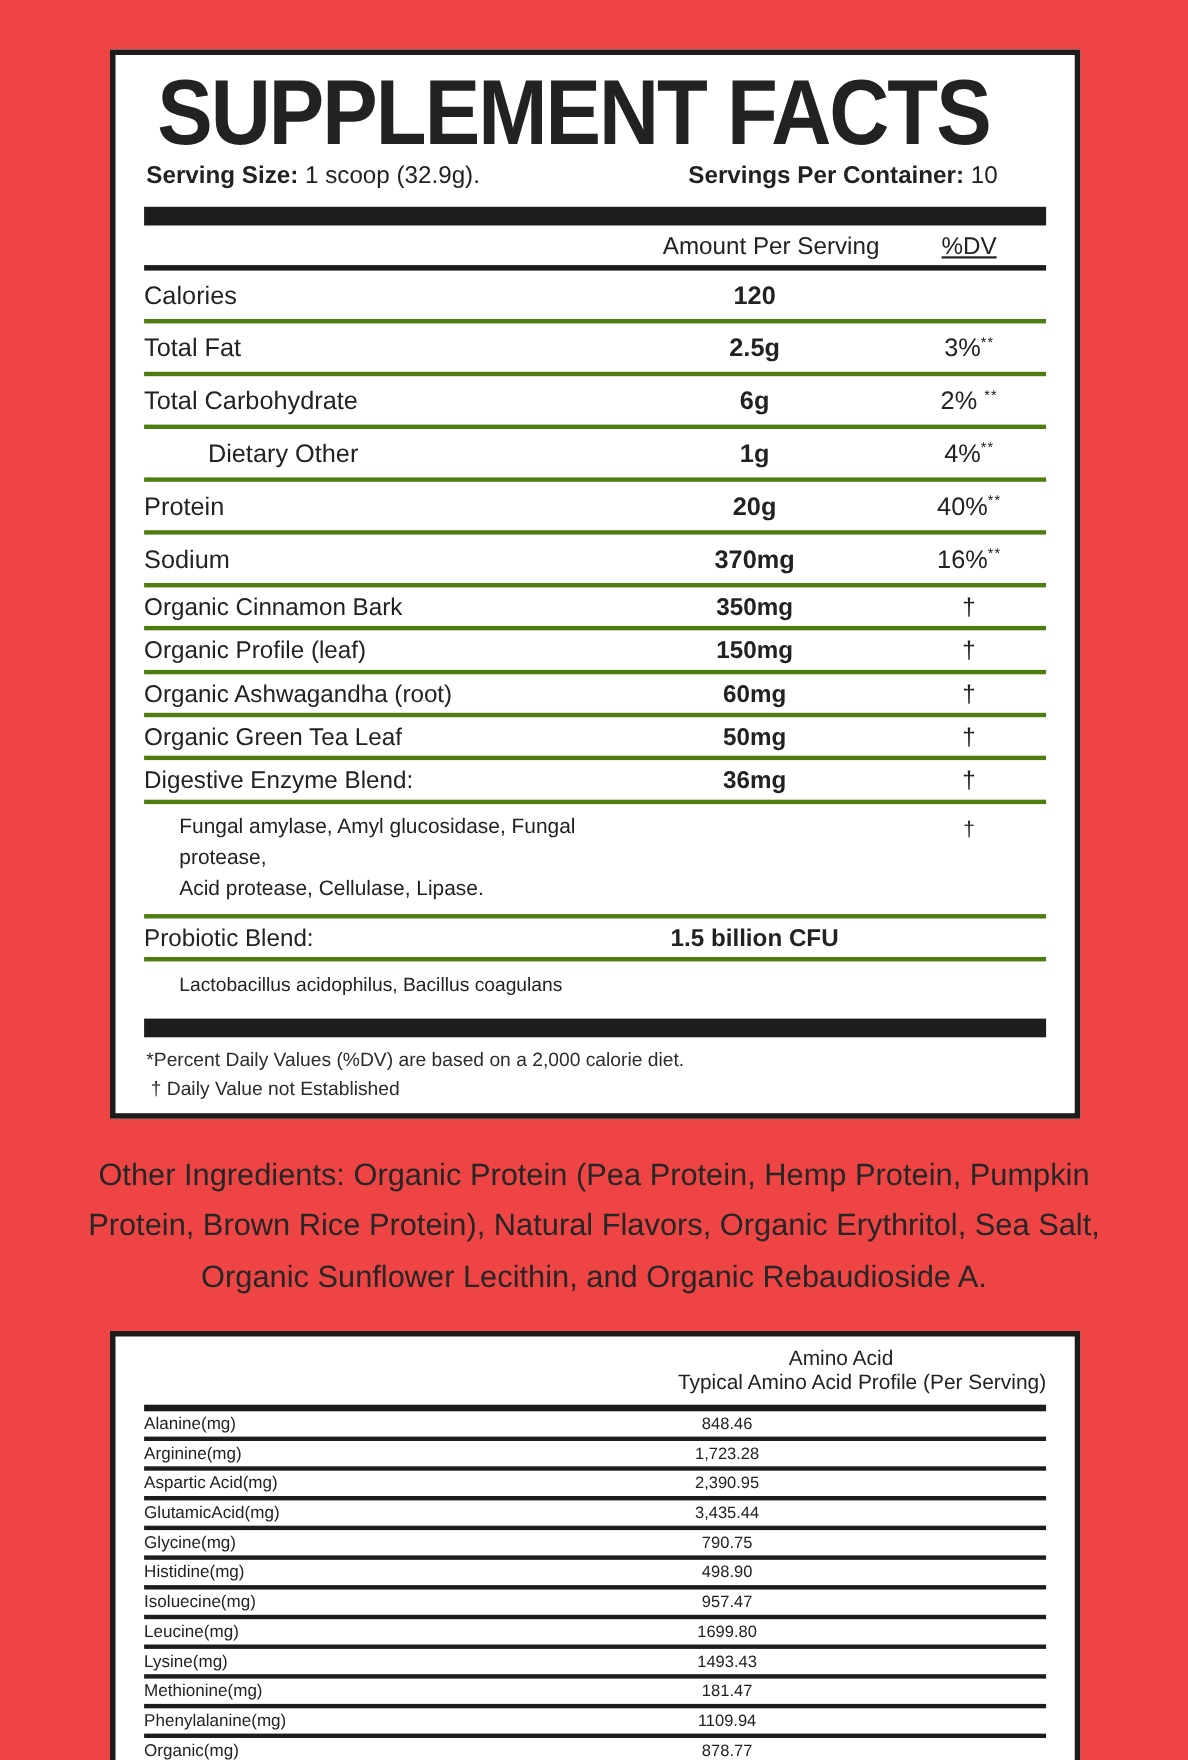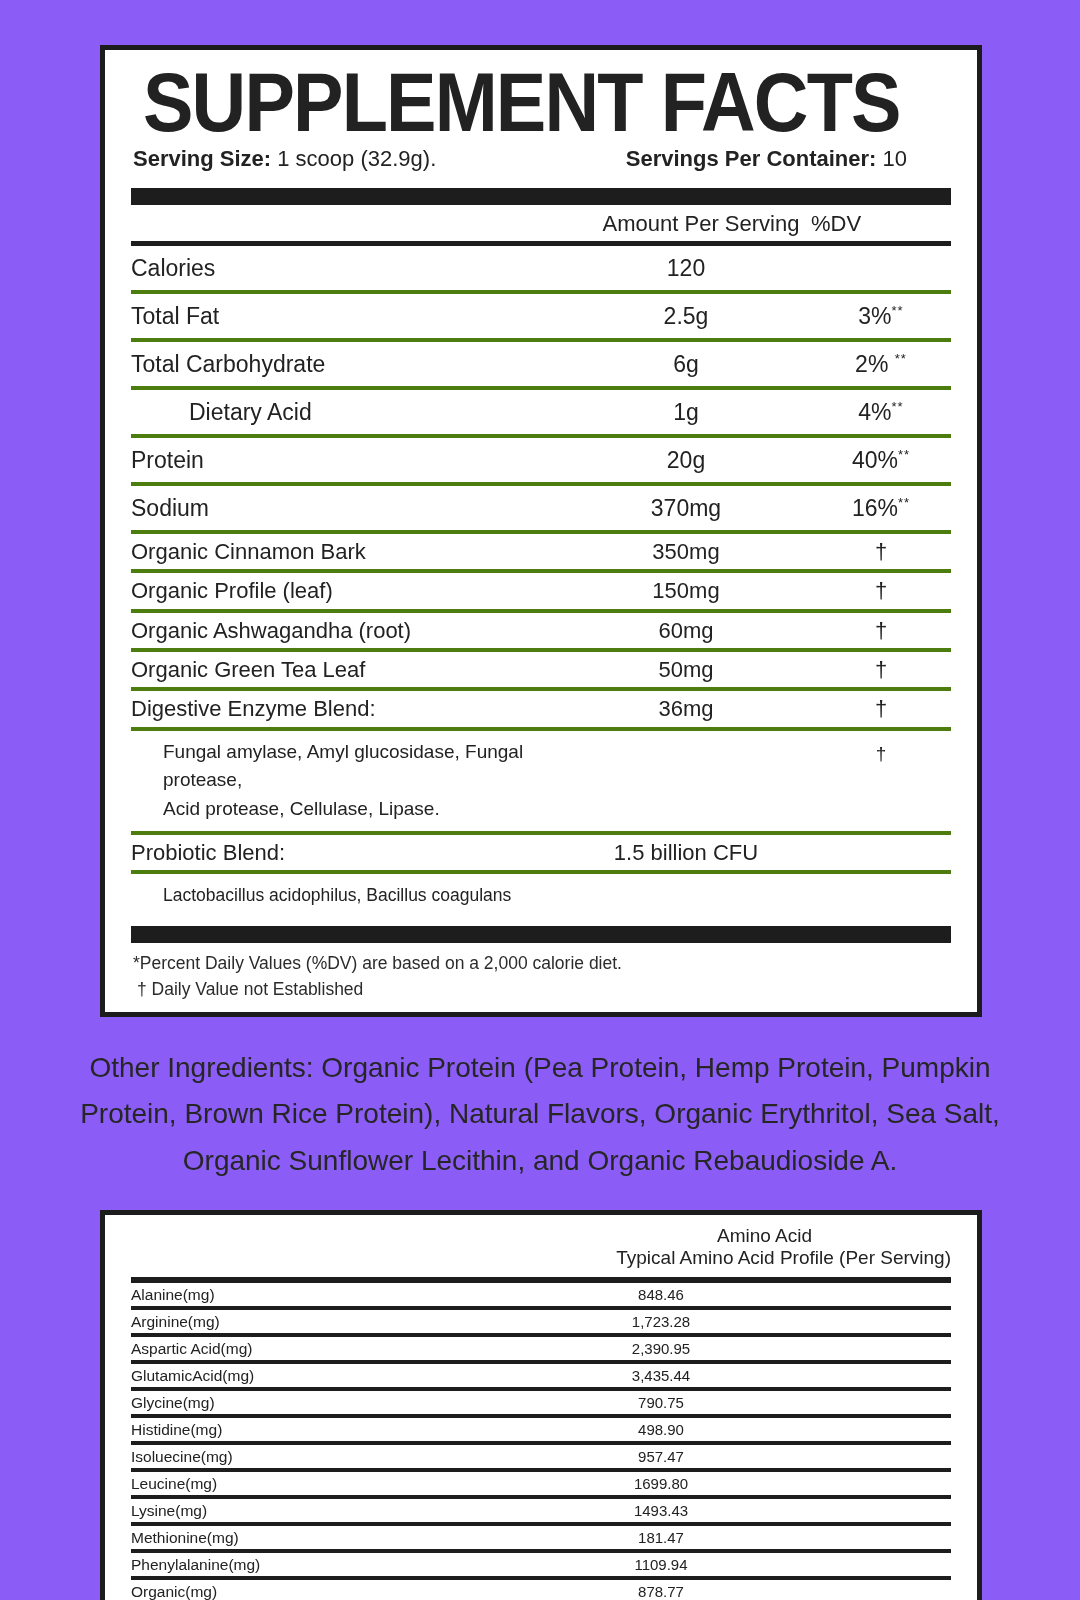--- a/index.html
+++ b/index.html
@@ -3,21 +3,21 @@
 <meta charset="utf-8">
 <style>
   * { margin:0; padding:0; box-sizing:border-box; }
   html,body { background:#ffffff; }
   body {
     width:1080px; height:1600px;
     font-family:"Liberation Sans", sans-serif;
     color:#1f1f1f;
     position:relative;
   }
-  .page { width:1080px; height:1600px; background:#8b5cf6; overflow:hidden; }
+  .page { width:1080px; height:1600px; background:#ef4444; overflow:hidden; }
 
   
   .panel {
     border:5px solid #1c1c1c;
     margin-left:100px;
     width:882px;
     background:#fff;
   }
   .panel-inner { padding:0 26px; }
 
@@ -49,33 +49,33 @@
   .col-header {
     display:grid;
     grid-template-columns:1fr 250px 140px;
     align-items:center;
     padding:6px 0 4px 0;
     border-bottom:5px solid #1d1d1d;
     font-size:22px;
     color:#222;
   }
   .col-header .amount { text-align:center; padding-left:30px; }
-  .col-header .dv { text-align:left; }
+  .col-header .dv { text-align:center;text-decoration:underline; }
 
   
   .frow {
     display:grid;
     grid-template-columns:1fr 250px 140px;
     align-items:center;
     border-bottom:4px solid #4d7c0f;
     color:#222;
   }
   .frow.lg { padding:9px 0 8px; font-size:23px; }
   .frow.sm { padding:5px 0 4px; font-size:22px; }
-  .frow .famount { text-align:center; }
+  .frow .famount { text-align:center;font-weight:bold; }
   .frow .fdv { text-align:center; white-space:nowrap; }
   .frow .fdv sup { font-size:13px; letter-spacing:1px; }
   .frow.indent1 .flabel { padding-left:58px; }
   .frow.sub { font-size:19px; align-items:flex-start; padding:7px 0 8px; }
   .frow.sub .flabel { padding-left:32px; white-space:pre-line; line-height:1.5; }
   .frow.sub .fdv { padding-top:3px; }
   .frow.sub-last { font-size:17.5px; padding:8px 0 10px; }
   .frow.noborder { border-bottom:none; }
 
   .footnotes { margin:8px 0 10px 2px; font-size:17.5px; color:#2b2b2b; line-height:1.45; }
@@ -150,21 +150,21 @@
             <span class="flabel">Total Fat</span>
             <span class="famount">2.5g</span>
             <span class="fdv"><span>3%</span><sup>**</sup></span>
           </div>
           <div class="frow lg">
             <span class="flabel">Total Carbohydrate</span>
             <span class="famount">6g</span>
             <span class="fdv"><span>2% </span><sup>**</sup></span>
           </div>
           <div class="frow lg indent1">
-            <span class="flabel">Dietary Acid</span>
+            <span class="flabel">Dietary Other</span>
             <span class="famount">1g</span>
             <span class="fdv"><span>4%</span><sup>**</sup></span>
           </div>
           <div class="frow lg">
             <span class="flabel">Protein</span>
             <span class="famount">20g</span>
             <span class="fdv"><span>40%</span><sup>**</sup></span>
           </div>
           <div class="frow lg">
             <span class="flabel">Sodium</span>

